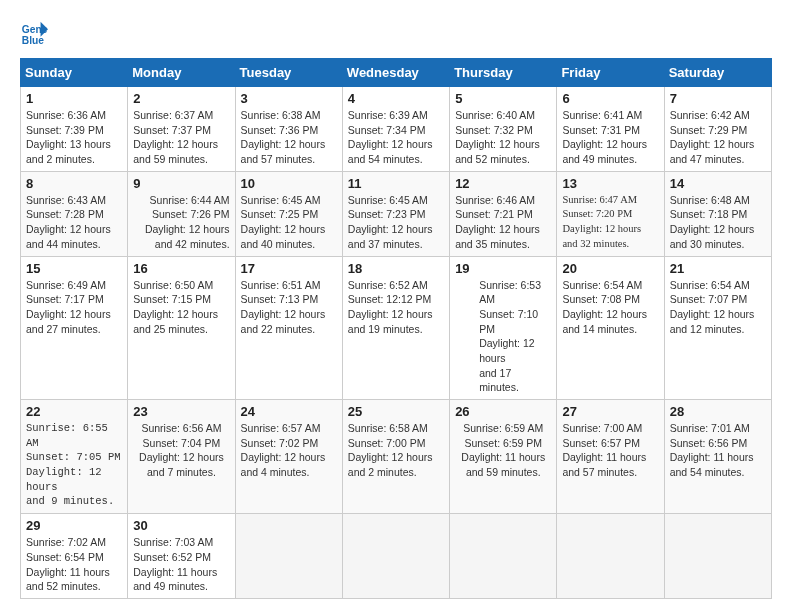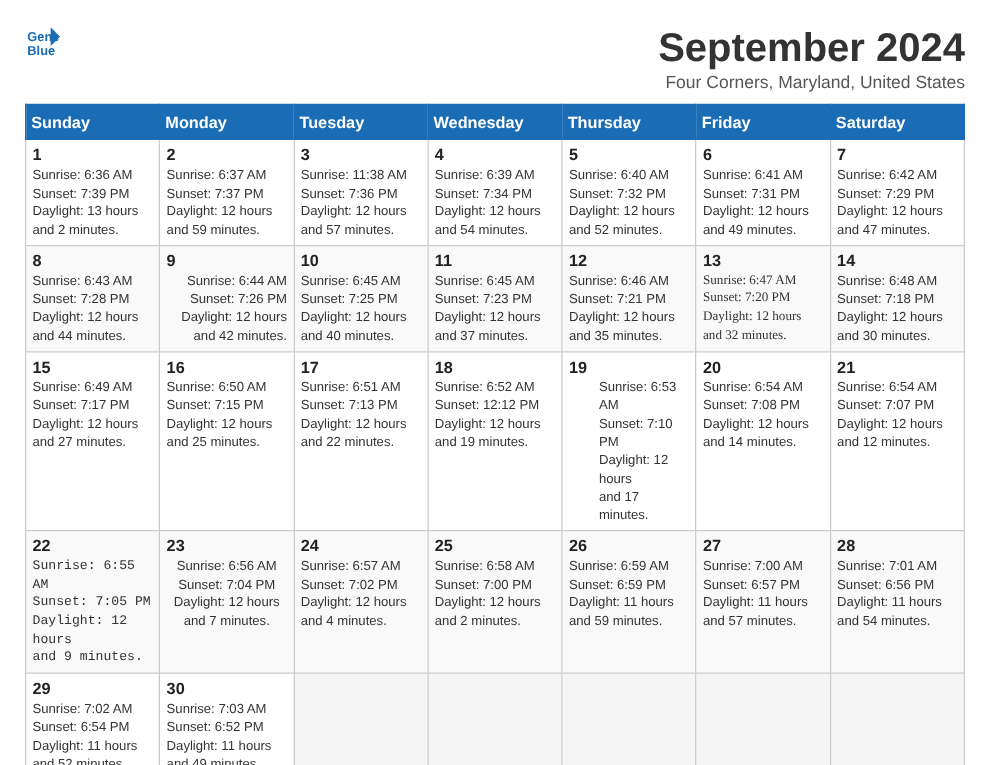--- a/index.html
+++ b/index.html
@@ -82,24 +82,20 @@
 </head>
 <body>
 
 <div class="header">
   <div class="logo">
     <svg class="logo-icon" viewBox="0 0 30 30">
       <text x="2" y="14" font-size="11" font-weight="bold" fill="#1a6cb5">General</text>
       <text x="2" y="26" font-size="11" font-weight="bold" fill="#1a6cb5">Blue</text>
       <polygon points="22,2 30,10 22,18" fill="#1a6cb5"></polygon>
     </svg>
-  </div>
-  <div class="title-block">
-    <div class="month-title">September 2024</div>
-    <div class="location">Four Corners, Maryland, United States</div>
   </div>
 </div>
 
 <table>
   <thead>
     <tr>
       <th>Sunday</th>
       <th>Monday</th>
       <th>Tuesday</th>
       <th>Wednesday</th>
@@ -119,21 +115,21 @@
         </td>
         <td>
           <span class="day-num">2</span>
           <div class="day-info" style="white-space: pre-line;">Sunrise: 6:37 AM
 Sunset: 7:37 PM
 Daylight: 12 hours
 and 59 minutes.</div>
         </td>
         <td>
           <span class="day-num">3</span>
-          <div class="day-info" style="white-space: pre-line;">Sunrise: 11:38 AM
+          <div class="day-info" style="white-space: pre-line;">Sunrise: 6:38 AM
 Sunset: 7:36 PM
 Daylight: 12 hours
 and 57 minutes.</div>
         </td>
         <td>
           <span class="day-num">4</span>
           <div class="day-info" style="white-space: pre-line;">Sunrise: 6:39 AM
 Sunset: 7:34 PM
 Daylight: 12 hours
 and 54 minutes.</div>
@@ -286,21 +282,21 @@
         </td>
         <td>
           <span class="day-num">25</span>
           <div class="day-info" style="white-space: pre-line;">Sunrise: 6:58 AM
 Sunset: 7:00 PM
 Daylight: 12 hours
 and 2 minutes.</div>
         </td>
         <td>
           <span class="day-num">26</span>
-          <div class="day-info" style="white-space: pre-line;">Sunrise: 6:59 AM
+          <div class="day-info" style="white-space: pre-line; text-align: center;">Sunrise: 6:59 AM
 Sunset: 6:59 PM
 Daylight: 11 hours
 and 59 minutes.</div>
         </td>
         <td>
           <span class="day-num">27</span>
           <div class="day-info" style="white-space: pre-line;">Sunrise: 7:00 AM
 Sunset: 6:57 PM
 Daylight: 11 hours
 and 57 minutes.</div>

